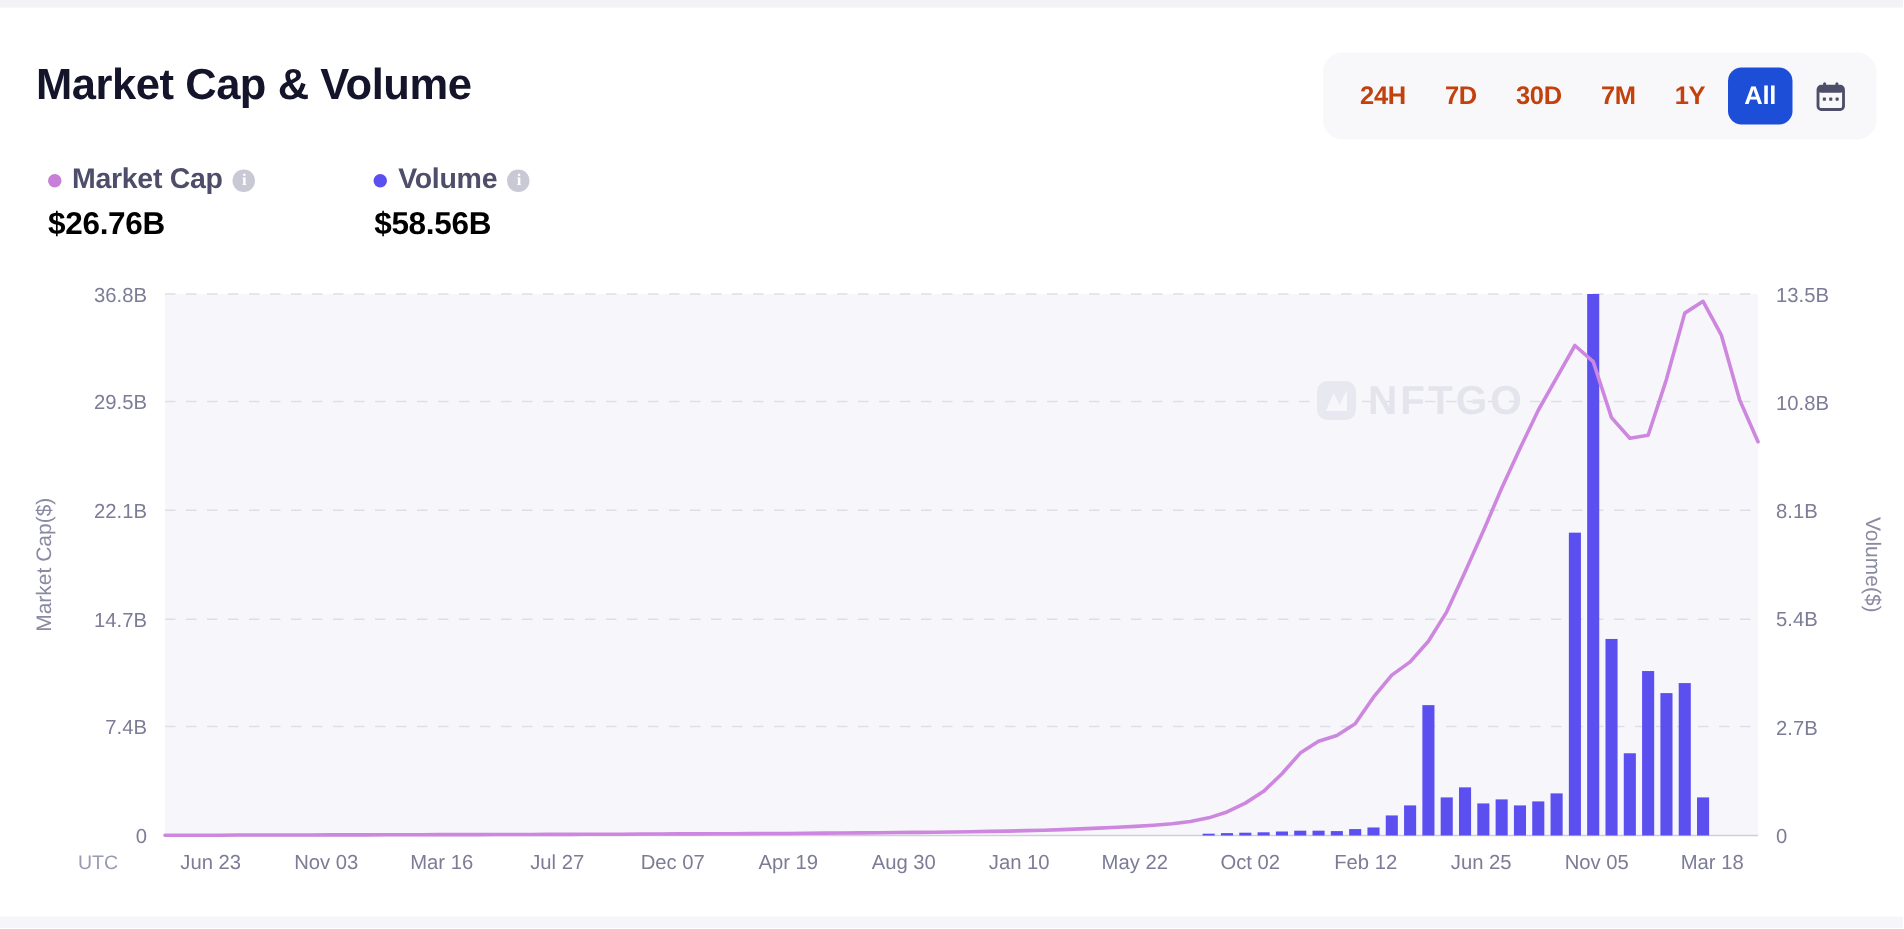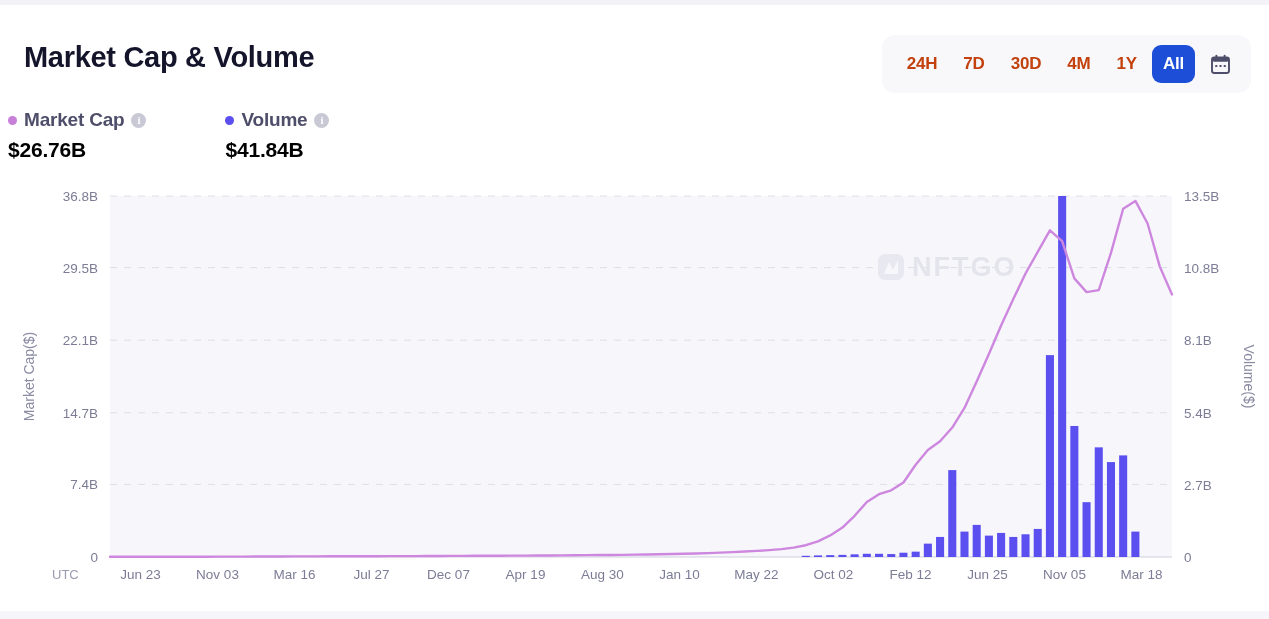--- a/index.html
+++ b/index.html
@@ -82,21 +82,21 @@
     cursor: pointer;
     display: flex;
     align-items: center;
     justify-content: center;
     margin-left: 4px;
   }
 
   
   .legend {
     position: absolute;
-    left: 8px; top: 108px;
+    left: 32px; top: 108px;
     display: flex;
     align-items: flex-start;
     gap: 0px;
   }
   .legend-col { display: flex; flex-direction: column; }
   .legend-col.vol { margin-left: 79px; }
   .legend-row { display: flex; align-items: center; gap: 7px; height: 24px; }
   .legend-dot { width: 9px; height: 9px; border-radius: 50%; flex: none; }
   .legend-label {
     font-size: 19px;
@@ -167,21 +167,21 @@
   <div class="top-rule"></div>
   <div class="bottom-rule"></div>
 
   <div class="header">
     <div class="page-title">Market Cap &amp; Volume</div>
 
     <div class="range-group">
       <button class="range-btn">24H</button>
       <button class="range-btn">7D</button>
       <button class="range-btn">30D</button>
-      <button class="range-btn">4M</button>
+      <button class="range-btn">7M</button>
       <button class="range-btn">1Y</button>
       <button class="range-btn active" style="background: #1d4ed8;">All</button>
       <button class="cal-btn">
         <span>
           <svg width="21" height="21" viewBox="0 0 21 21">
             <rect x="2" y="3.5" width="17" height="15.5" rx="2.2" fill="none" stroke="#4e4e6a" stroke-width="1.9"></rect>
             <rect x="2" y="3.5" width="17" height="4.3" rx="2.2" fill="#4e4e6a"></rect>
             <rect x="5.4" y="0.8" width="2" height="4.2" rx="1" fill="#4e4e6a"></rect>
             <rect x="13.6" y="0.8" width="2" height="4.2" rx="1" fill="#4e4e6a"></rect>
             <rect x="5.2" y="11" width="2.1" height="2.1" rx="0.4" fill="#4e4e6a"></rect>
@@ -202,21 +202,21 @@
       </div>
       <div class="legend-value">$26.76B</div>
     </div>
 
     <div class="legend-col vol">
       <div class="legend-row">
         <span class="legend-dot" id="dot-vol" style="background: rgb(91, 79, 240);"></span>
         <span class="legend-label">Volume</span>
         <span class="info-icon">i</span>
       </div>
-      <div class="legend-value">$41.84B</div>
+      <div class="legend-value">$58.56B</div>
     </div>
   </div>
 
   <div class="chart-wrap">
     <svg id="chart-svg" width="1269" height="430" viewBox="0 0 1269 430">
       <rect id="plot-bg" x="110" y="26" width="1062" height="361" fill="#f7f7fb"></rect>
       <g id="grid-layer">
           <line x1="110" x2="1172" y1="387" y2="387" stroke="#cfcfdb" stroke-width="1" stroke-dasharray="none"></line>
           <line x1="110" x2="1172" y1="314.40760869565213" y2="314.40760869565213" stroke="#dedee8" stroke-width="1" stroke-dasharray="7 7"></line>
           <line x1="110" x2="1172" y1="242.7961956521739" y2="242.7961956521739" stroke="#dedee8" stroke-width="1" stroke-dasharray="7 7"></line>

